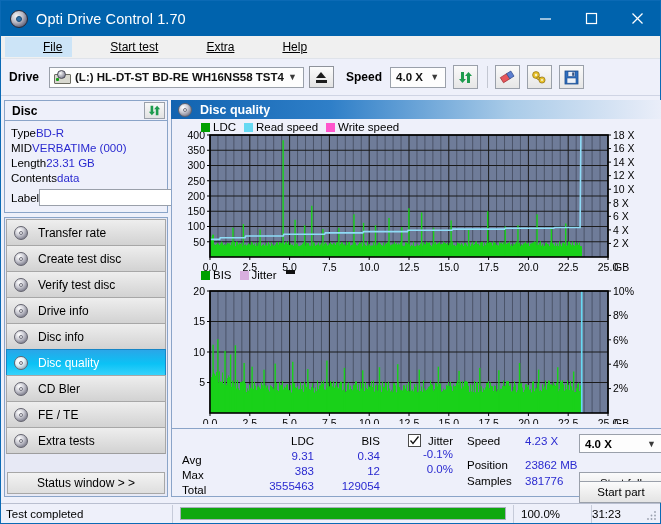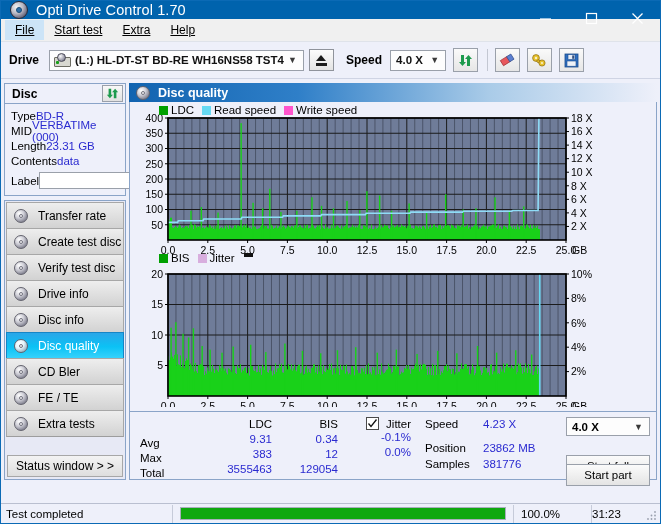--- a/index.html
+++ b/index.html
@@ -7,39 +7,39 @@
     width:661px;height:524px;overflow:hidden;
     font-family:"Liberation Sans", sans-serif;
     font-size:11px;
     background:#eef0fa;
     -webkit-font-smoothing:antialiased;
   }
   #app{position:relative;width:661px;height:524px;box-sizing:border-box;
        border:1px solid #0b6ab5;background:#eef0fa;}
 
   
-  .titlebar{height:18px;background:#0063ad;display:flex;align-items:center;position:relative;}
+  .titlebar{height:35px;background:#0063ad;display:flex;align-items:center;position:relative;}
   .title-icon{width:18px;height:18px;margin-left:9px;margin-right:8px;position:relative;flex:0 0 auto;}
   .title-icon .disc{position:absolute;left:0;top:0;width:18px;height:18px;border-radius:50%;
     background:radial-gradient(circle at 35% 32%, #f2f2f2 0%, #b9b9c4 42%, #6e6e84 72%, #3b3b4d 100%);
     border:1px solid #2a2a38;box-sizing:border-box;}
   .title-icon .hole{position:absolute;left:6px;top:6px;width:6px;height:6px;border-radius:50%;
     background:#2e6fa8;border:1px solid #1b4d78;box-sizing:border-box;}
   .title-text{color:#ffffff;font-size:14.5px;letter-spacing:.1px;}
   .winbtns{position:absolute;right:0;top:0;height:35px;display:flex;}
   .winbtn{width:46px;height:35px;display:flex;align-items:center;justify-content:center;
     color:#fff;font-size:13px;}
   .winbtn svg{display:block;}
 
   
   .menubar{height:22px;background:#f0f0f0;display:flex;align-items:center;
            border-bottom:1px solid #dfe3ea;padding-left:4px;}
   .menu-item{padding:3px 10px;font-size:12px;color:#000;line-height:14px;}
   .menu-item.active{background:#cce4f7;}
-  .menu-item u{text-decoration:underline;}
+  .menu-item u{text-decoration:underline;margin-left:28px;}
 
   
   .drivebar{height:36px;background:#eef0fa;display:flex;align-items:center;
             border-bottom:1px solid #cfd4e4;padding:0 8px;}
   .lbl-bold{font-weight:bold;font-size:12px;color:#000;}
   .combo{height:21px;background:#fdfdfd;border:1px solid #9aa0aa;display:flex;align-items:center;
          box-sizing:border-box;position:relative;font-weight:bold;}
   .combo .chev{margin-left:auto;margin-right:6px;color:#3a3a3a;font-size:9px;}
   .drive-combo{width:255px;margin-left:10px;}
   .drive-combo .dtext{font-size:11.5px;color:#111;margin-left:4px;white-space:nowrap;}
@@ -58,21 +58,21 @@
   .eject-glyph .bar{position:absolute;left:0;bottom:0;width:11px;height:2.5px;background:#1c1c1c;}
   .speed-lbl{margin-left:12px;}
   .speed-combo{width:56px;margin-left:8px;}
   .speed-combo .dtext{font-size:11.5px;color:#111;margin-left:5px;}
   .tool-btn{width:25px;height:24px;margin-left:7px;background:linear-gradient(#fafafa,#e6e6e6);
         border:1px solid #9aa0aa;box-sizing:border-box;display:flex;align-items:center;justify-content:center;}
   .sep{width:1px;height:22px;background:#c3c7d2;margin-left:9px;}
 
   
   .content{display:flex;padding:4px 3px 0 3px;height:401px;box-sizing:border-box;}
-  .left-col{width:122px;flex:0 0 auto;display:flex;flex-direction:column;}
+  .left-col{width:164px;flex:0 0 auto;display:flex;flex-direction:column;}
   .right-col{flex:1 1 auto;margin-left:3px;display:flex;flex-direction:column;}
 
   
   .panel{border:1px solid #8aa4c8;background:#eef0fa;box-sizing:border-box;}
   .disc-head{height:19px;display:flex;align-items:center;border-bottom:1px solid #8aa4c8;
              background:#eef0fa;padding-left:7px;}
   .disc-head .t{font-weight:bold;font-size:12px;}
   .refresh-btn{width:21px;height:17px;margin-left:auto;margin-right:2px;
      background:linear-gradient(#f8f8f8,#e2e2e2);border:1px solid #9aa0aa;box-sizing:border-box;
      display:flex;align-items:center;justify-content:center;}

